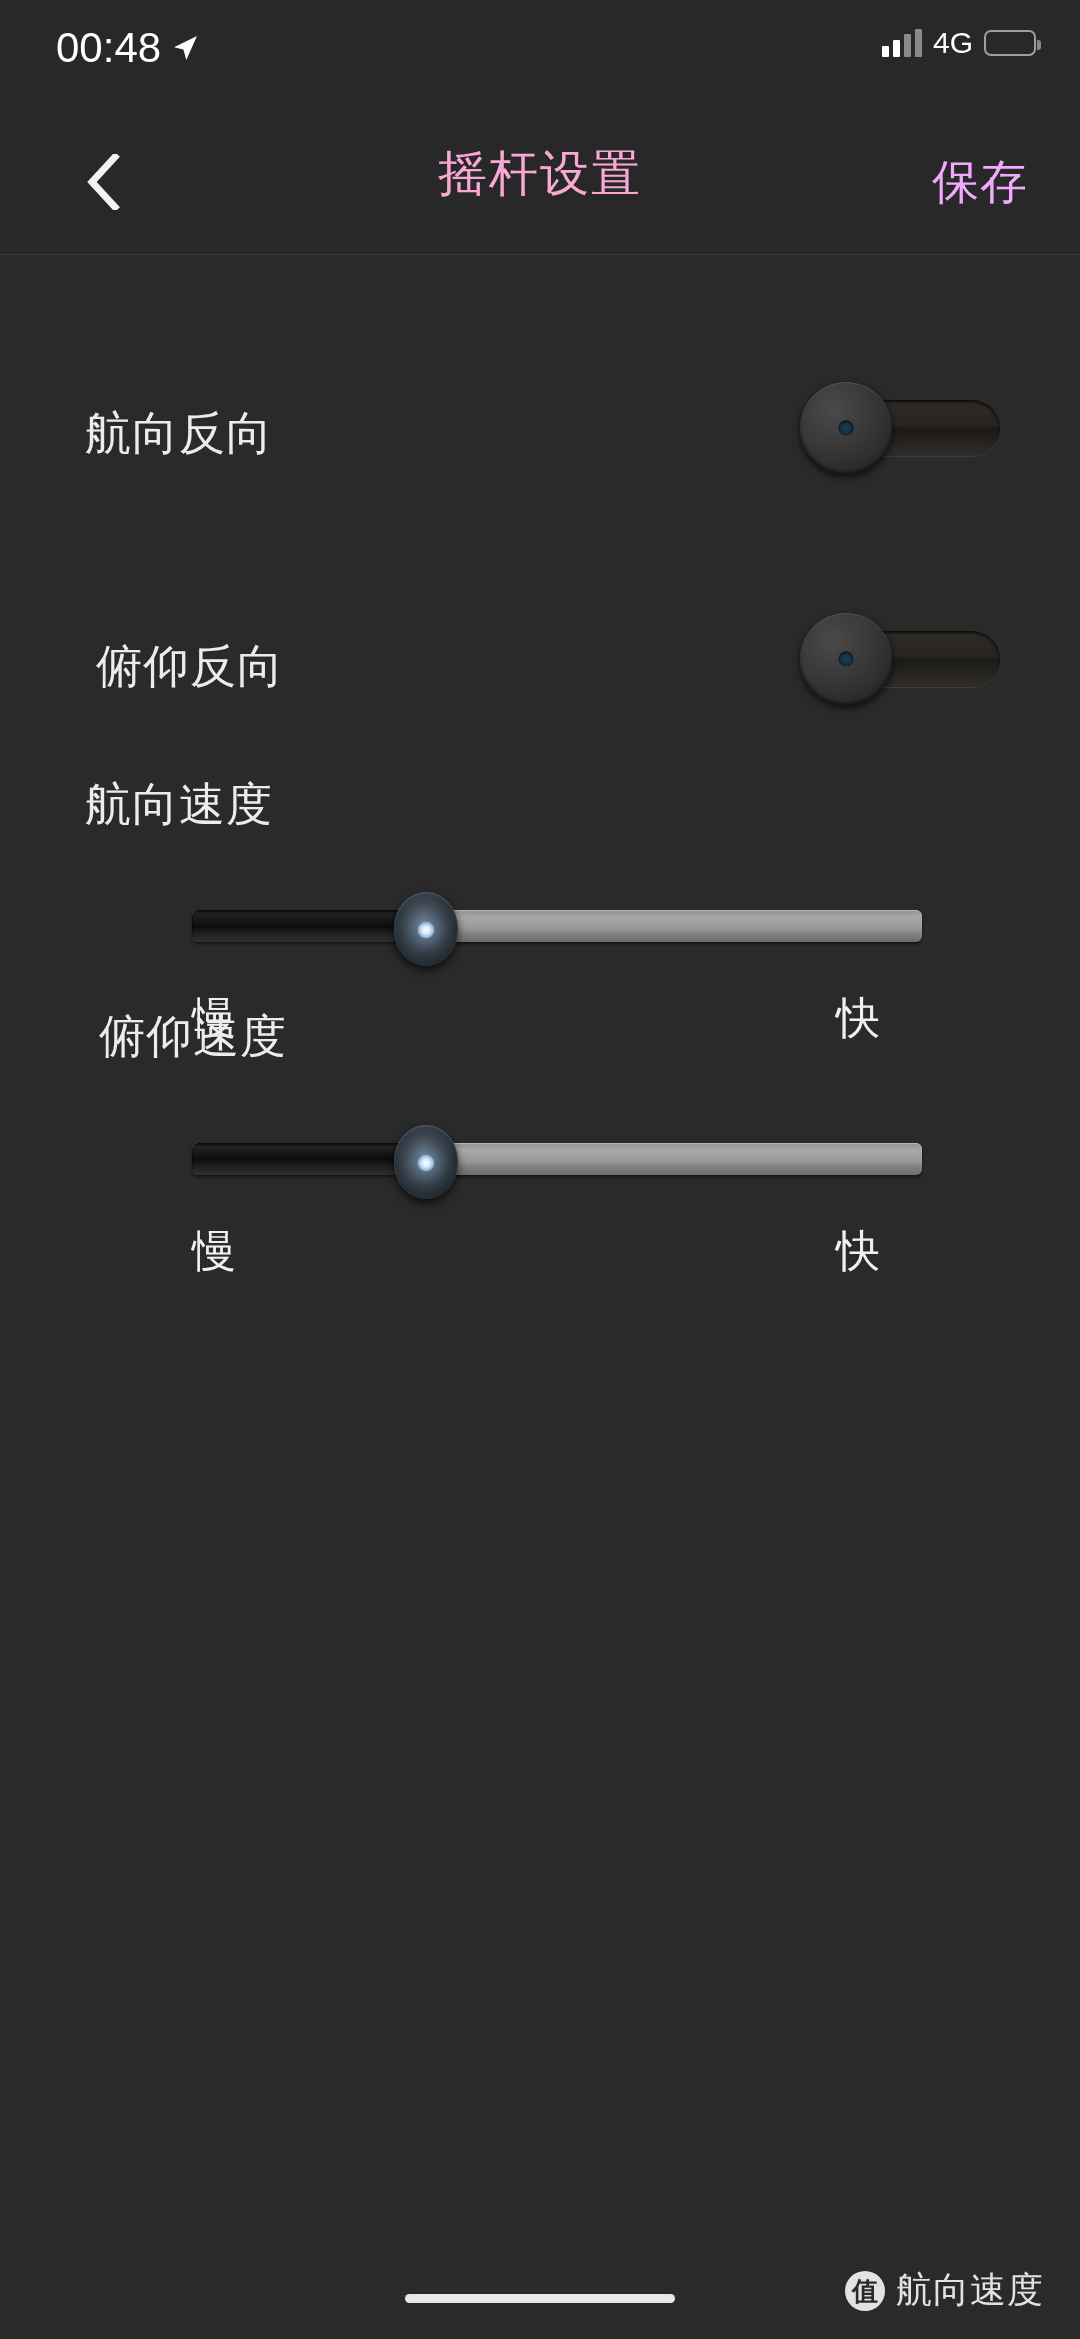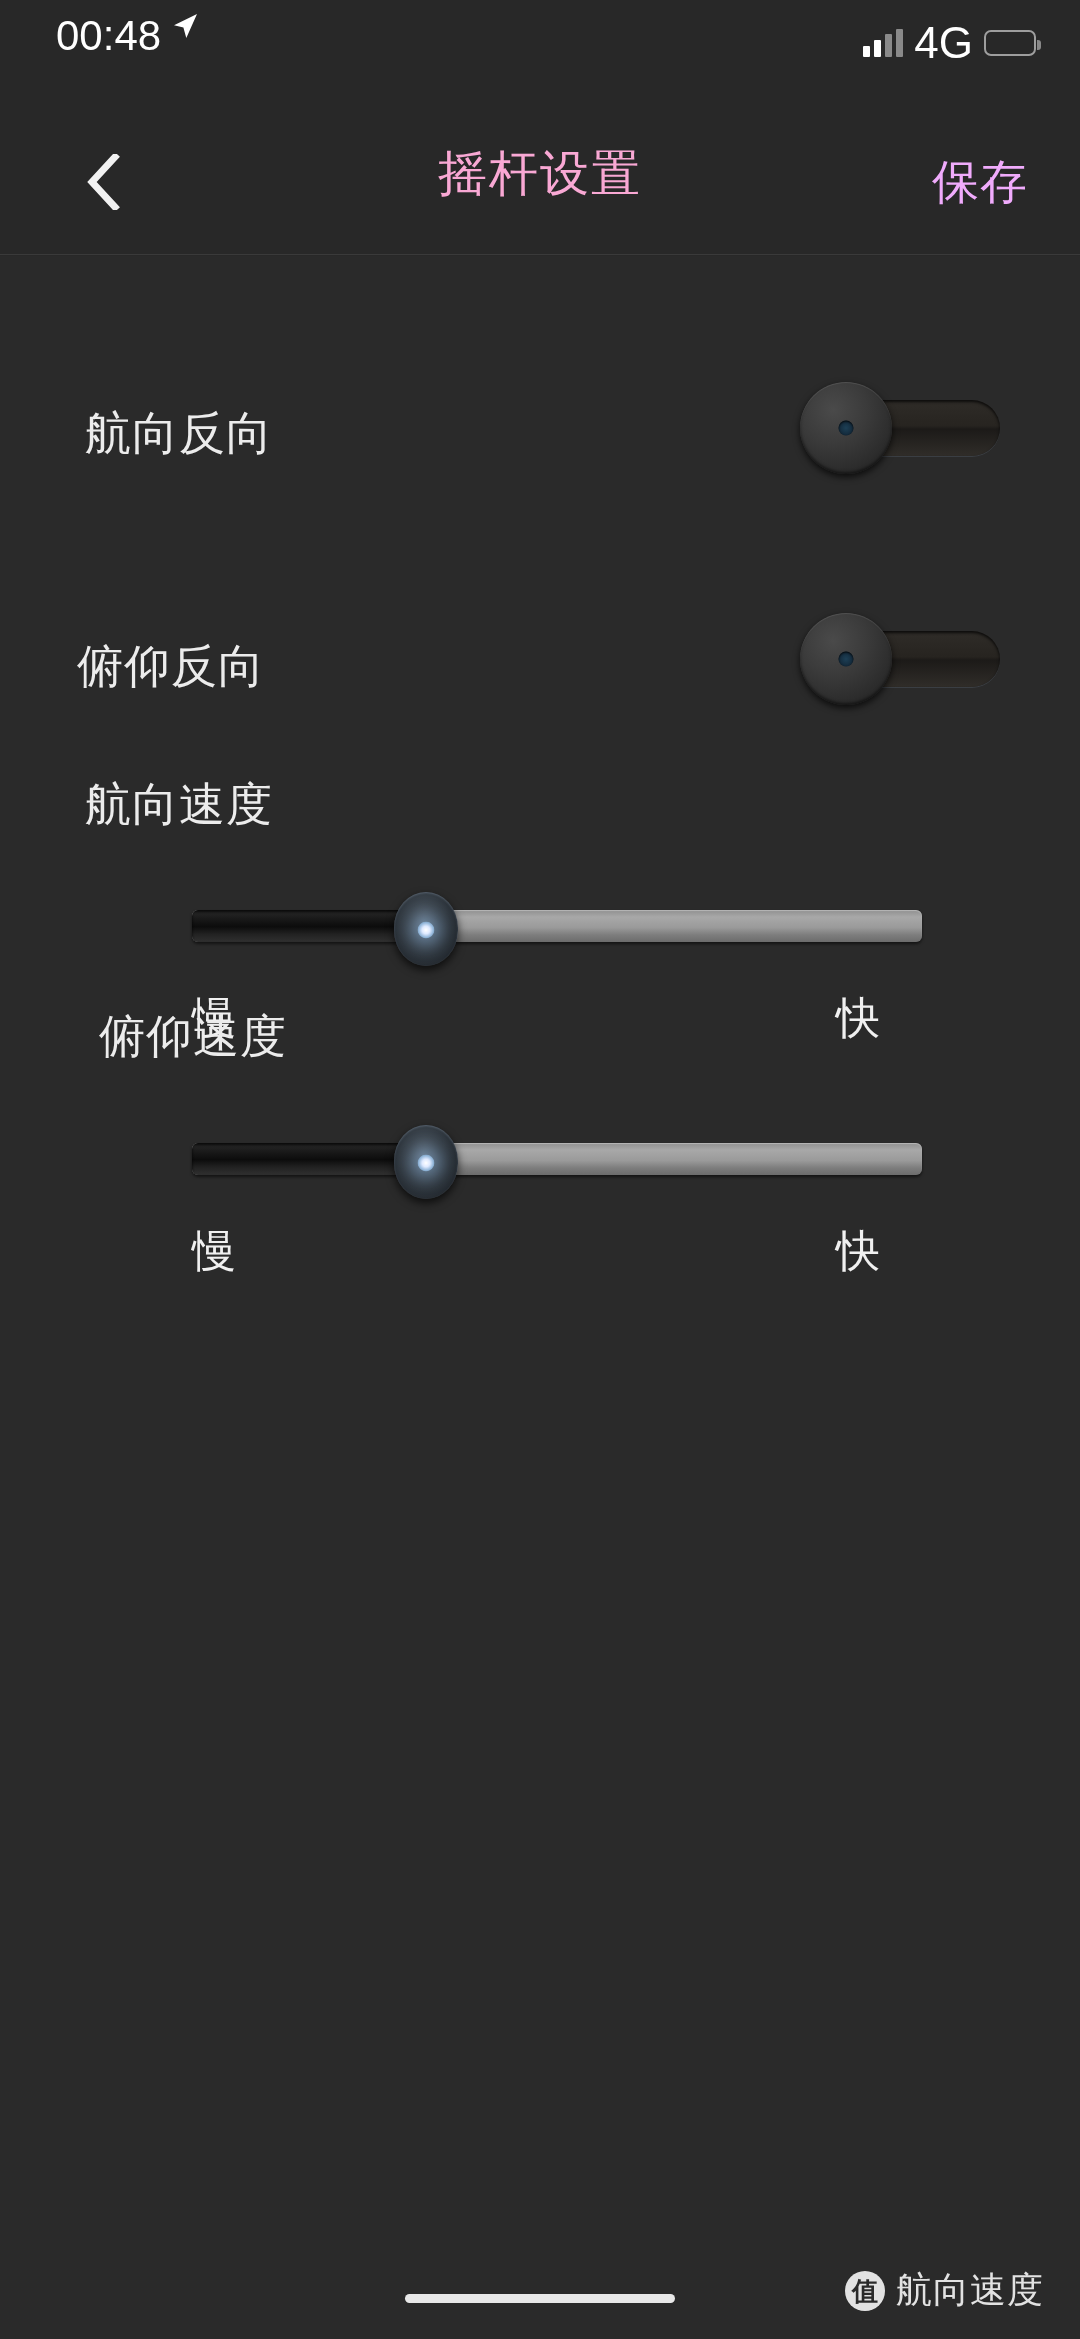--- a/index.html
+++ b/index.html
@@ -15,39 +15,39 @@
     background:#282828;
   }
 
   
   #statusbar {
     position:absolute; top:0; left:0;
     width:1080px; height:92px;
     background:#282828;
   }
   #status-left {
-    position:absolute; left:56px; top:12px;
-    display:flex; align-items:flex-start; gap:10px;
+    position:absolute; left:56px; top:24px;
+    display:flex; align-items:center; gap:10px;
   }
   #clock {
     color:#fff; font-size:42px; font-weight:500;
     letter-spacing:0px; line-height:48px;
   }
   #loc-arrow { display:block; width:28px; height:28px; }
   #status-right {
     position:absolute; right:44px; top:26px;
     display:flex; align-items:center; gap:11px;
   }
   .sig-wrap { display:flex; align-items:flex-end; gap:4px; height:28px; }
   .sig-bar { width:7px; background:#fff; border-radius:1px; }
   .sig-bar.b1 { height:11px; }
   .sig-bar.b2 { height:17px; }
   .sig-bar.b3 { height:23px; background:#8a8a8a; }
   .sig-bar.b4 { height:28px; background:#8a8a8a; }
-  #net-type { color:#fff; font-size:44px; font-weight:500; line-height:34px; }
+  #net-type { color:#fff; font-size:30px; font-weight:500; line-height:34px; }
   #battery {
     position:relative; width:52px; height:26px;
     border:2.5px solid rgba(255,255,255,.55);
     border-radius:7px; padding:2.5px;
   }
   #battery::after {
     content:""; position:absolute; right:-7px; top:8px;
     width:4px; height:10px; border-radius:0 3px 3px 0;
     background:rgba(255,255,255,.45);
   }
@@ -227,21 +227,21 @@
   </div>
 
   <div id="content">
 
     <div class="row-label" style="left:85px; top:147px;">航向反向</div>
     <div class="toggle" style="left:800px; top:126px;">
       <div class="toggle-track"></div>
       <div class="toggle-knob"></div>
     </div>
 
-    <div class="row-label" style="left:77px; top:380px;">俯仰反向</div>
+    <div class="row-label" style="left:96px; top:380px;">俯仰反向</div>
     <div class="toggle" style="left:800px; top:357px;">
       <div class="toggle-track"></div>
       <div class="toggle-knob"></div>
     </div>
 
     <div class="row-label" style="left:85px; top:518px;">航向速度</div>
     <div class="slider" style="left:192px; top:640px;">
       <div class="slider-track">
         <div class="slider-fill" style="width: 32%;"></div>
       </div>

